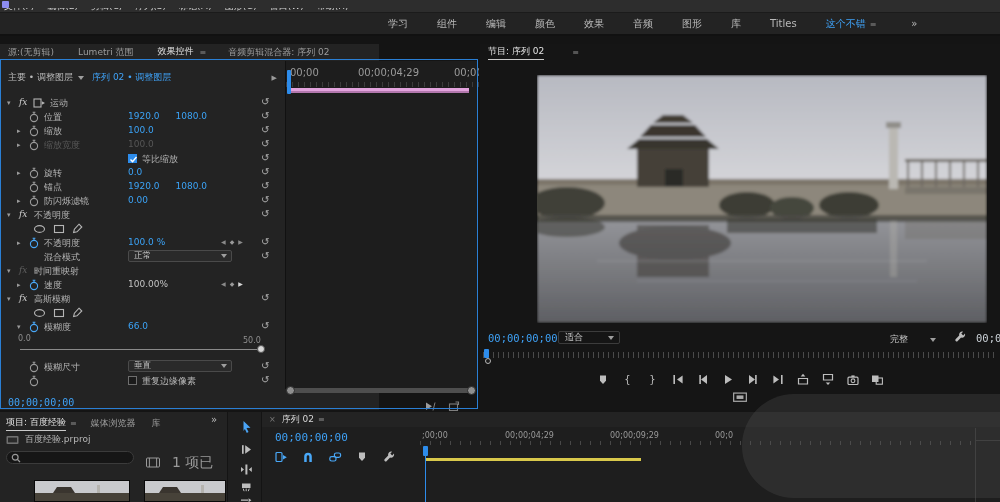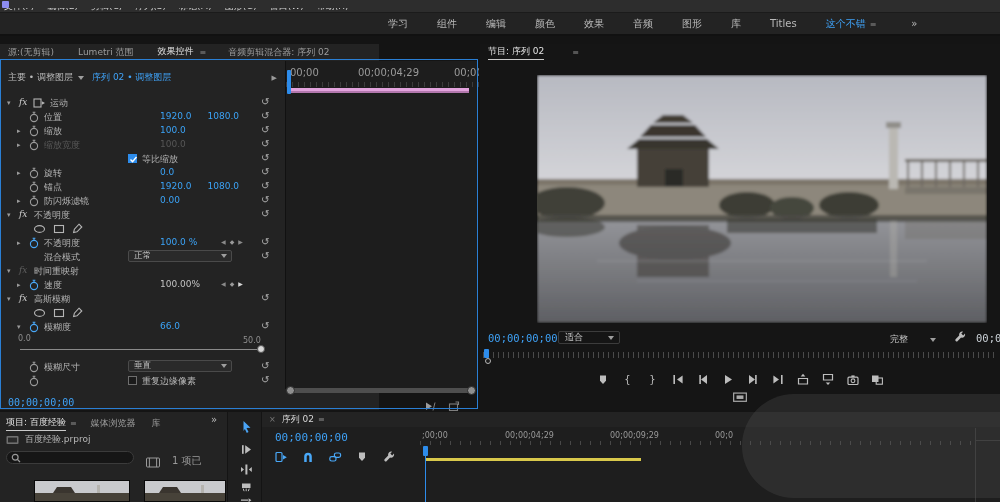--- a/index.html
+++ b/index.html
@@ -38,21 +38,21 @@
   #fx-pinkbar{position:absolute;left:1px;top:27px;width:182px;height:5px;background:#e2a3dd;border-bottom:2px solid #b277ad;}
   #fx-playhead{position:absolute;left:1px;top:9px;width:4px;height:24px;background:#2d8ceb;border-radius:1px;}
   #fx-rows{position:absolute;left:0;top:52px;width:285px;}
   .fxrow{position:relative;height:14px;font-size:9px;color:#b4b4b4;}
   .fxrow .twirl{position:absolute;font-size:7px;color:#9a9a9a;top:3px;}
   .fxrow .fx{position:absolute;left:19px;top:1px;font-style:italic;font-family:"DejaVu Serif","Liberation Serif",serif;color:#cfcfcf;font-size:9px;}
   .fxrow .fx.dim{color:#5f5f5f;}
   .fxrow .sw{position:absolute;left:29px;top:1px;}
   .fxrow .lbl{position:absolute;left:44px;top:1px;color:#b4b4b4;}
   .fxrow .lbl.dis{color:#5a5a5a;}
-  .fxrow .vals{position:absolute;left:128px;top:1px;display:flex;gap:16px;margin-left:32px;}
+  .fxrow .vals{position:absolute;left:128px;top:1px;display:flex;gap:16px;}
   .val{color:#3ba3f7;}
   .val.dis{color:#565656;}
   .val.plain{color:#c2c2c2;}
   .fxrow .reset{position:absolute;left:261px;top:0;color:#ababab;font-size:10px;}
   .fxrow .keynav{position:absolute;left:221px;top:2px;font-size:6px;color:#8a8a8a;letter-spacing:4px;}
   .ddbox{position:absolute;left:128px;top:0;width:104px;height:12px;background:#2a2a2a;border:1px solid #4a4a4a;border-radius:2px;display:flex;align-items:center;font-size:8.5px;color:#c6c6c6;padding-left:5px;}
   .ddbox .chev{position:absolute;right:4px;}
   .cb{position:absolute;left:128px;top:2px;width:9px;height:9px;border:1px solid #6e6e6e;background:#1b1b1b;}
   .cb.on{background:#2d8ceb;border-color:#2d8ceb;}
   .cblbl{position:absolute;left:142px;top:1px;}
@@ -89,21 +89,21 @@
   .ticon.txt{font-size:10px;color:#bdbdbd;}
   #pm-subbtn{position:absolute;left:0;top:346px;width:520px;display:flex;justify-content:center;}
   
   #pj-panel{left:0;top:412px;width:227px;height:90px;background:#232323;}
   #pj-tabs{position:absolute;left:6px;top:4px;height:15px;right:0;}
   #pj-tabs .tab{margin-right:16px;}
   #pj-overflow{position:absolute;right:10px;top:2px;color:#b9b9b9;font-size:10px;}
   #pj-file{position:absolute;left:6px;top:21px;display:flex;align-items:center;font-size:9px;color:#b8b8b8;}
   #pj-search{position:absolute;left:6px;top:39px;width:128px;height:13px;background:#161616;border:1px solid #3b3b3b;border-radius:7px;display:flex;align-items:center;padding-left:4px;}
   #pj-filmicon{position:absolute;left:146px;top:41px;}
-  #pj-count{position:absolute;left:172px;top:42px;font-size:10px;color:#9a9a9a;}
+  #pj-count{position:absolute;left:172px;top:42px;font-size:14px;color:#9a9a9a;}
   .thumb{position:absolute;top:68px;height:22px;background:#000;border:1px solid #0a0a0a;overflow:hidden;}
   
   #tools{left:227px;top:412px;width:35px;height:90px;background:#1f1f1f;border-left:1px solid #141414;border-right:1px solid #141414;}
   .toolbtn{position:absolute;left:11px;width:14px;height:14px;display:flex;align-items:center;justify-content:center;}
   
   #tl-panel{left:262px;top:412px;width:738px;height:90px;background:#1e1e1e;}
   #tl-tabs{position:absolute;left:0;top:0;width:738px;height:15px;background:#232323;display:flex;align-items:center;font-size:9px;}
   #tl-close{color:#7a7a7a;margin-left:7px;font-size:8px;}
   #tl-tablabel{color:#d6d6d6;margin-left:6px;}
   #tl-tc{position:absolute;left:13px;top:19px;font-size:11px;}

